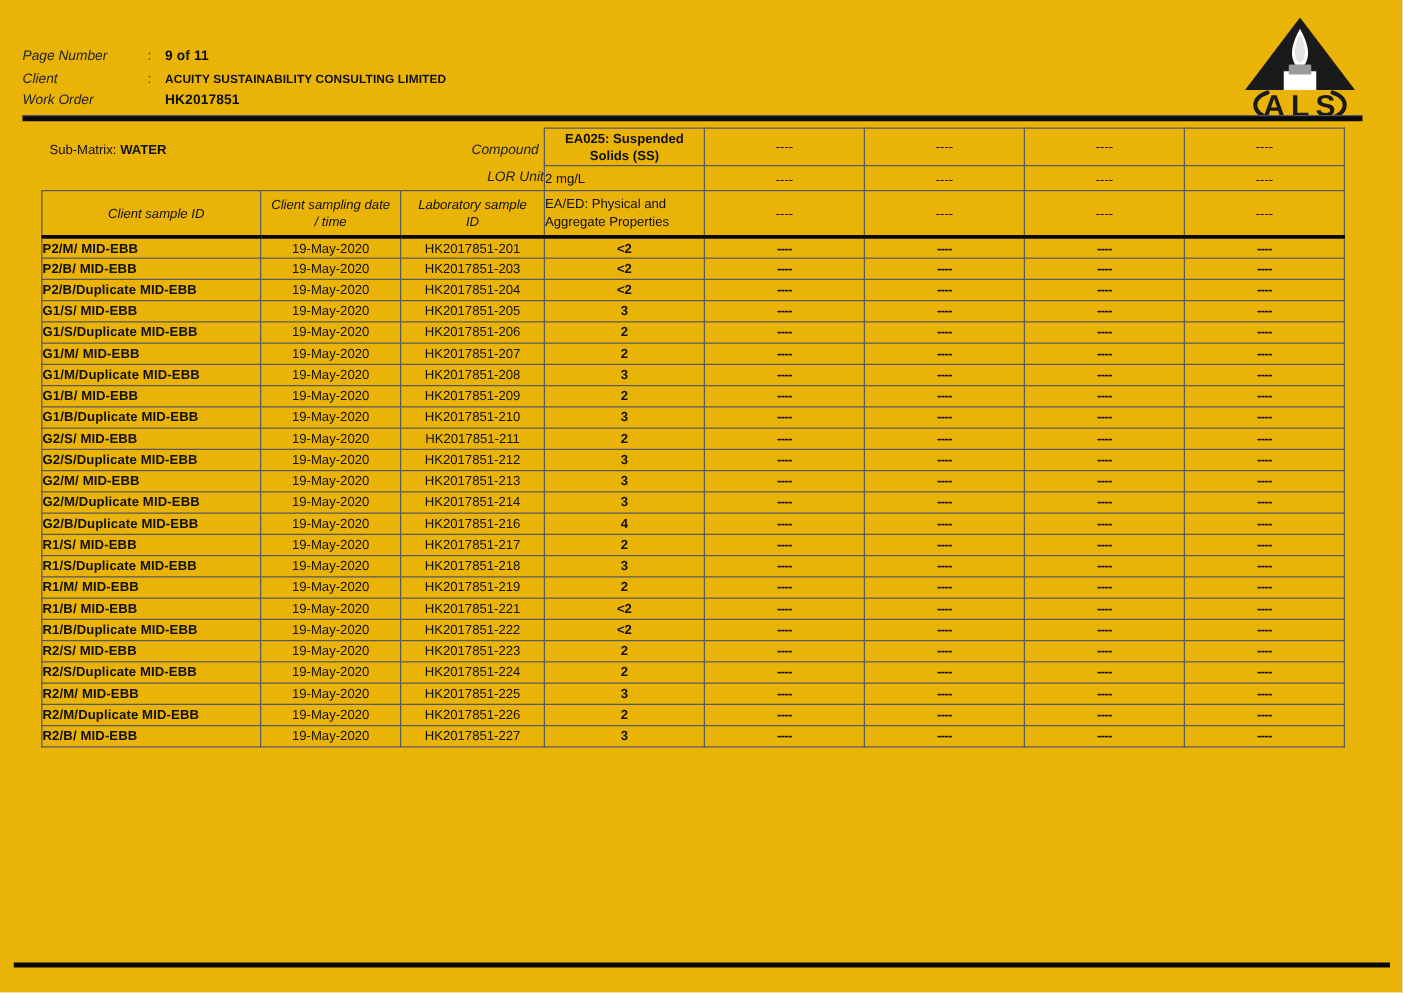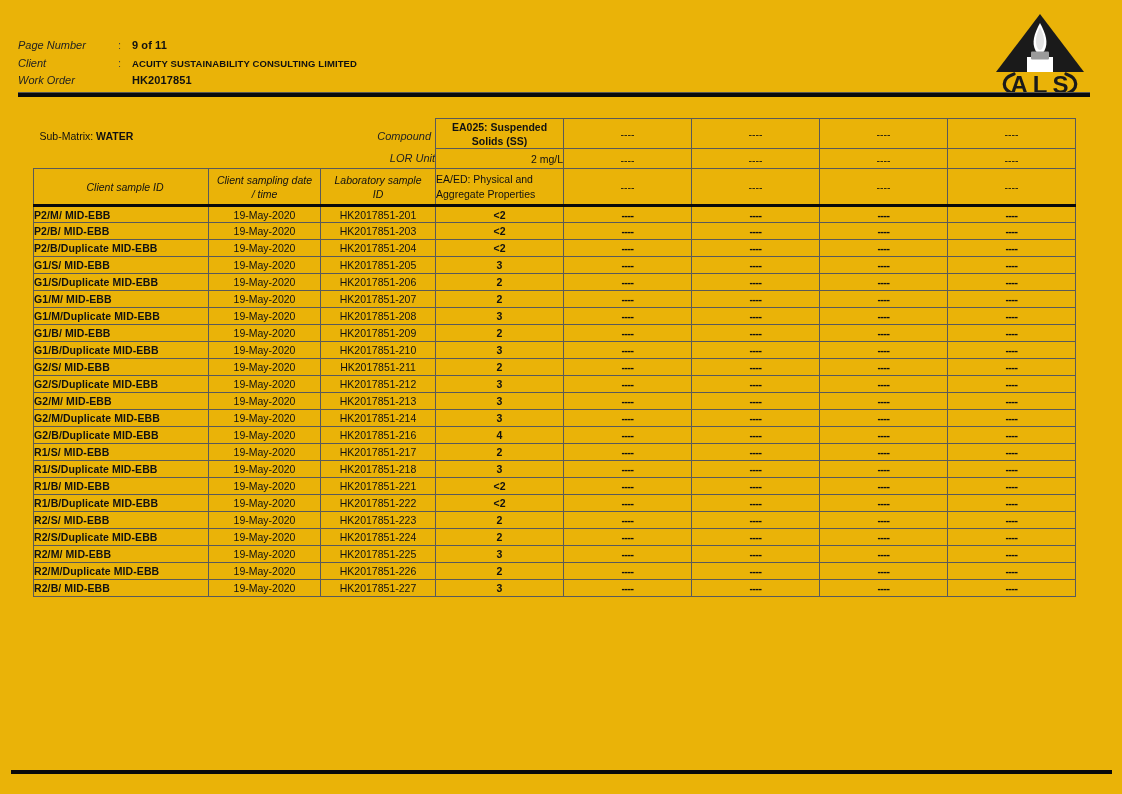--- a/index.html
+++ b/index.html
@@ -15,21 +15,21 @@
   .hdr-row.client-row .hdr-value{font-size:9.5px;line-height:17.5px;}
 
   .rule-top{position:absolute;left:18px;top:92px;width:1072px;height:4px;background:#0a0a0a;
             border-top:1px solid #555;}
   .rule-bottom{position:absolute;left:11px;top:770px;width:1101px;height:4px;background:#0a0a0a;}
 
   
   .logo{position:absolute;left:988px;top:12px;width:104px;height:84px;}
 
   
-  table.report{position:absolute;left:33px;top:118px;width:1042px;
+  table.report{position:absolute;left:33px;top:102px;width:1042px;
                border-collapse:collapse;table-layout:fixed;}
   table.report td{padding:0;font-size:10.5px;vertical-align:middle;color:#111;
                   overflow:hidden;white-space:normal;}
   .b{border:1px solid #5a5a5a;}
   .nb{border:none;}
   tr.h1{height:30px;} tr.h2{height:20px;} tr.h3{height:37px;}
   tbody.data tr{height:17px;padding-left:36px;}
   tr.h3 td{border-bottom:3px solid #0a0a0a;}
 
   .submatrix-flex{display:flex;justify-content:space-between;align-items:flex-start;
@@ -38,21 +38,21 @@
   .submatrix-value{font-weight:bold;font-size:10.5px;}
   .row-tag{font-style:italic;font-size:11px;color:#222;}
   .lor-cell{text-align:right;padding:0 4px 2px 0;vertical-align:middle;}
 
   .col-hdr{font-style:italic;font-size:11px;vertical-align:top;padding-top:6px;line-height:14px;}
   .col-hdr.left{padding-left:8px;text-align:center;}
   .col-hdr.center{text-align:center;}
 
   .compound-title{font-weight:bold;font-size:11px;text-align:center;vertical-align:top;
                   padding-top:3px;line-height:14px;}
-  .lor-value{text-align:right;font-size:10.5px;}
+  .lor-value{text-align:left;font-size:10.5px;}
   .method-cell{font-size:10.5px;text-align:left;vertical-align:top;padding:5px 8px 0 8px;line-height:15px;}
 
   .dash-h{text-align:center;vertical-align:top;padding-top:5px;font-size:11px;color:#222;}
   tr.h2 .dash-h{padding-top:2px;}
   .dash-cell{text-align:center;font-weight:bold;font-size:11px;letter-spacing:-.5px;color:#1a1a1a;}
 
   .c1{font-weight:bold;font-size:10px;padding-left:6px;letter-spacing:.1px;}
   .c2{text-align:center;font-size:10.5px;}
   .c3{text-align:center;font-size:10.5px;}
   .c4{text-align:center;font-weight:bold;font-size:10px;}
@@ -311,20 +311,30 @@
       <td class="b c1">R1/S/Duplicate MID-EBB</td>
       <td class="b c2">19-May-2020</td>
       <td class="b c3">HK2017851-218</td>
       <td class="b c4">3</td>
     <td class="b dash-cell">----</td>
           <td class="b dash-cell">----</td>
           <td class="b dash-cell">----</td>
           <td class="b dash-cell">----</td>
         </tr>
         <tr>
+      <td class="b c1">R1/M/ MID-EBB</td>
+      <td class="b c2">19-May-2020</td>
+      <td class="b c3">HK2017851-219</td>
+      <td class="b c4">2</td>
+    <td class="b dash-cell">----</td>
+          <td class="b dash-cell">----</td>
+          <td class="b dash-cell">----</td>
+          <td class="b dash-cell">----</td>
+        </tr>
+        <tr>
       <td class="b c1">R1/B/ MID-EBB</td>
       <td class="b c2">19-May-2020</td>
       <td class="b c3">HK2017851-221</td>
       <td class="b c4">&lt;2</td>
     <td class="b dash-cell">----</td>
           <td class="b dash-cell">----</td>
           <td class="b dash-cell">----</td>
           <td class="b dash-cell">----</td>
         </tr>
         <tr>

